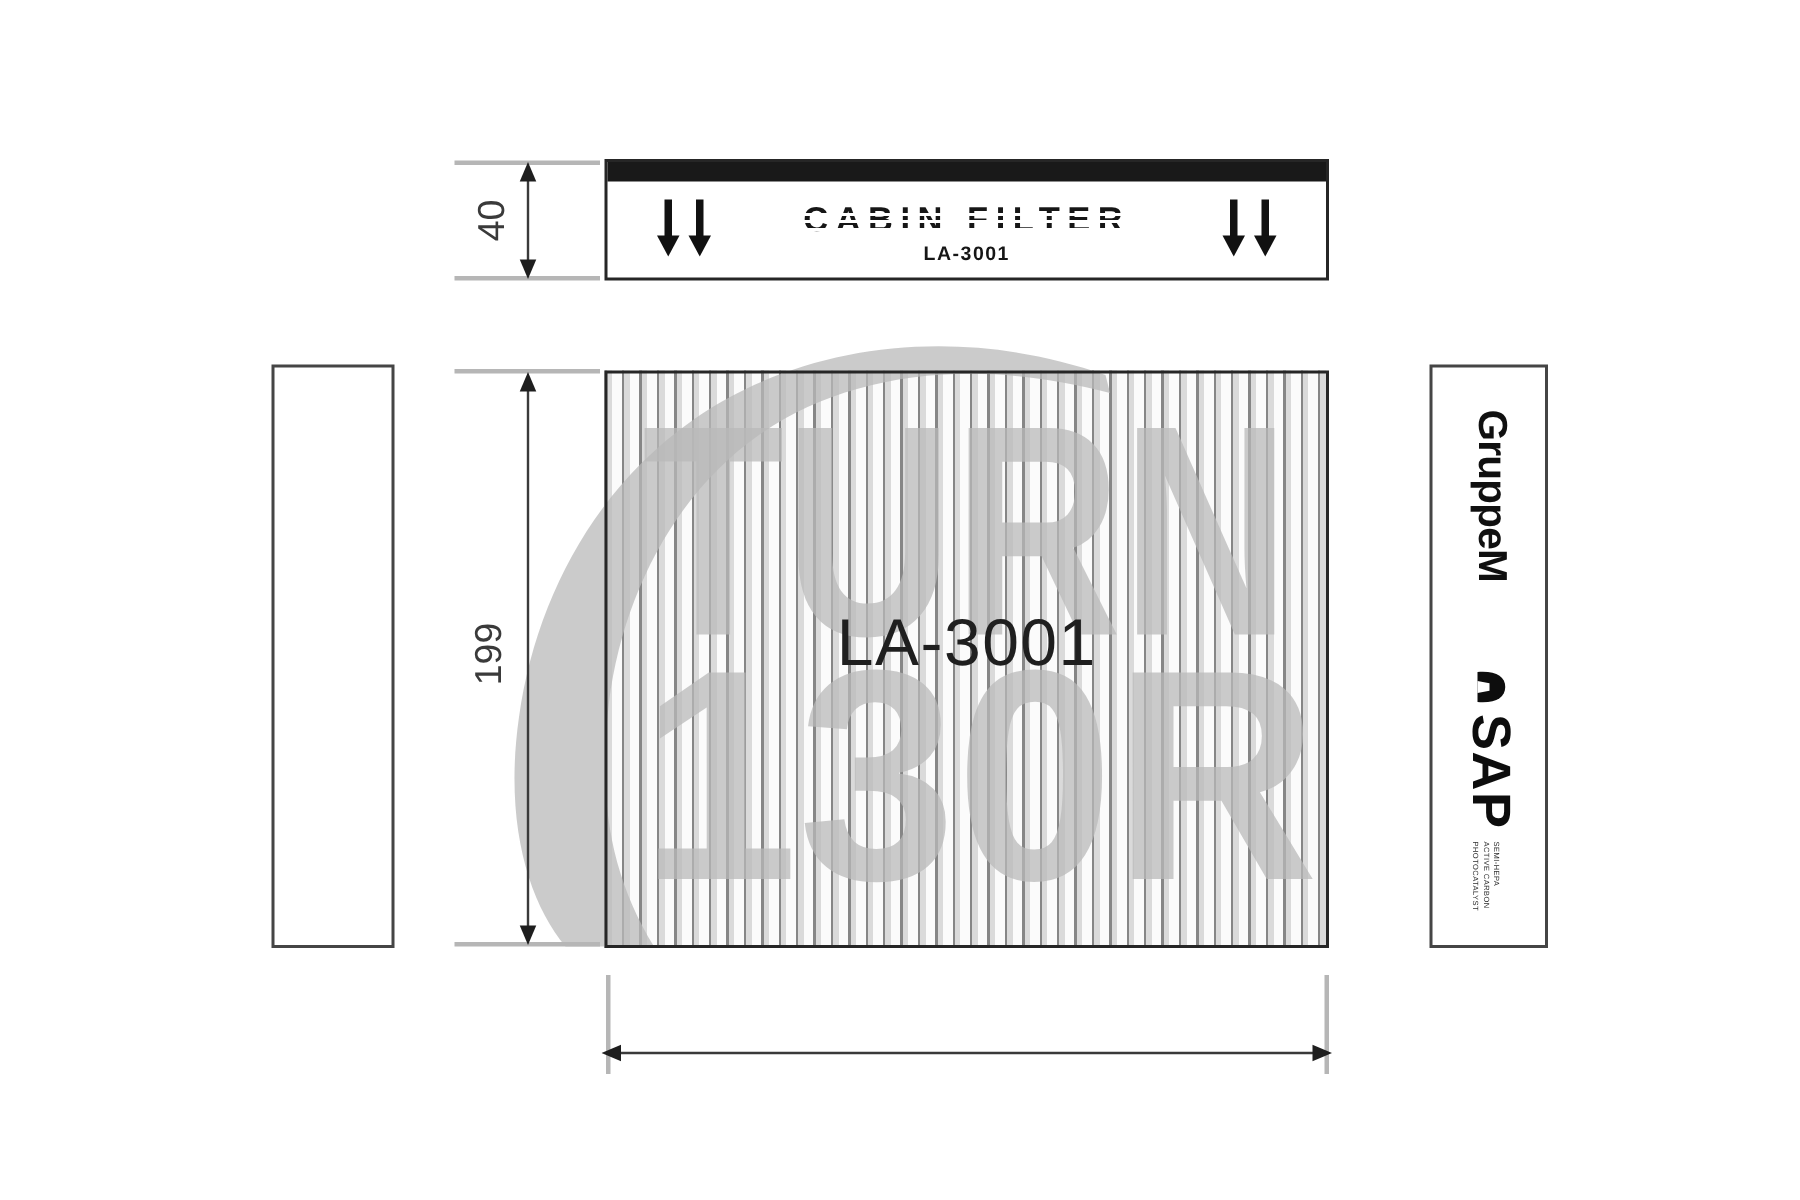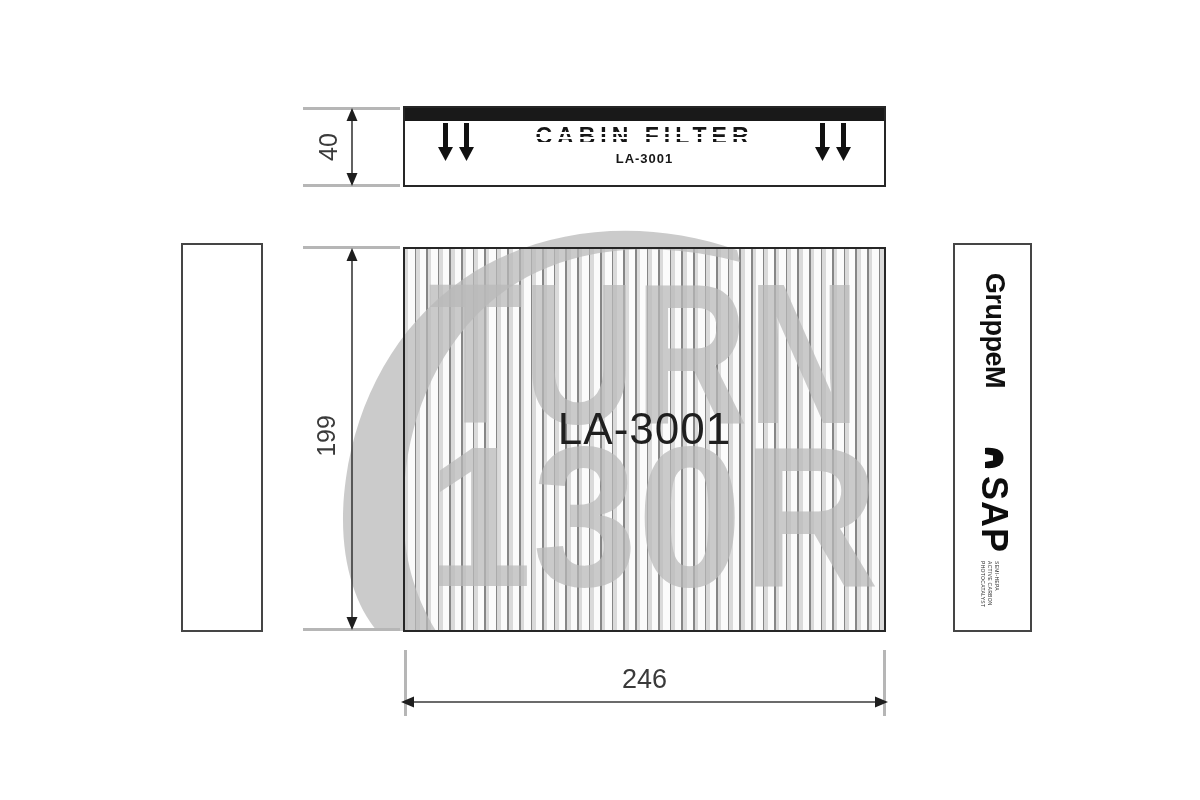--- a/index.html
+++ b/index.html
@@ -13,21 +13,21 @@
   .dim-svg    { position:absolute; z-index:3; }
   .dim-label  { position:absolute; z-index:4; color:#3a3a3a; font-size:25px;
                 display:flex; align-items:center; justify-content:center; }
   .rot-ccw    { transform:rotate(-90deg); }
 
   
   #top-view { position:absolute; left:403px; top:106px; width:483px; height:81px;
               border:2.5px solid #262626; background:#fff; z-index:3; }
   #top-band { position:absolute; left:0; top:0; right:0; height:13px; background:#191919; }
   #top-content { position:absolute; left:0; right:0; top:13px; bottom:0;
-                 display:flex; align-items:flex-start; justify-content:space-between;
+                 display:flex; align-items:center; justify-content:space-between;
                  padding:0 30px; }
   #top-text { text-align:center; margin-top:2px; }
   .slit-text { position:relative; display:inline-block; font-weight:bold; font-size:23px;
                letter-spacing:5px; color:#161616; white-space:nowrap; }
   .slit-text::after { content:""; position:absolute; left:-3px; right:-3px; top:6px; height:15px;
                background:repeating-linear-gradient(to bottom, rgba(255,255,255,0) 0 3px, #ffffff 3px 5px);
                pointer-events:none; }
   .top-code { font-size:13px; font-weight:bold; color:#161616; letter-spacing:1px; margin-top:1px; }
 
   
@@ -149,15 +149,14 @@
   </svg>
   <div class="dim-label rot-ccw" style="left:302px; top:412px; width:48px; height:48px;">199</div>
 
   <div class="ext-line-v" style="left:404px; top:650px; height:66px;"></div>
   <div class="ext-line-v" style="left:883px; top:650px; height:66px;"></div>
   <svg class="dim-svg" style="left:401px; top:692px;" width="487" height="20" viewBox="0 0 487 20">
     <line x1="4" y1="10" x2="483" y2="10" stroke="#3a3a3a" stroke-width="1.6"></line>
     <polygon points="0,10 13,4.5 13,15.5" fill="#1e1e1e"></polygon>
     <polygon points="487,10 474,4.5 474,15.5" fill="#1e1e1e"></polygon>
   </svg>
-  <div class="dim-label" style="left:403px; top:664px; width:483px; height:30px; font-size:27px;">246</div>
 
 </div>
 
 </body></html>

